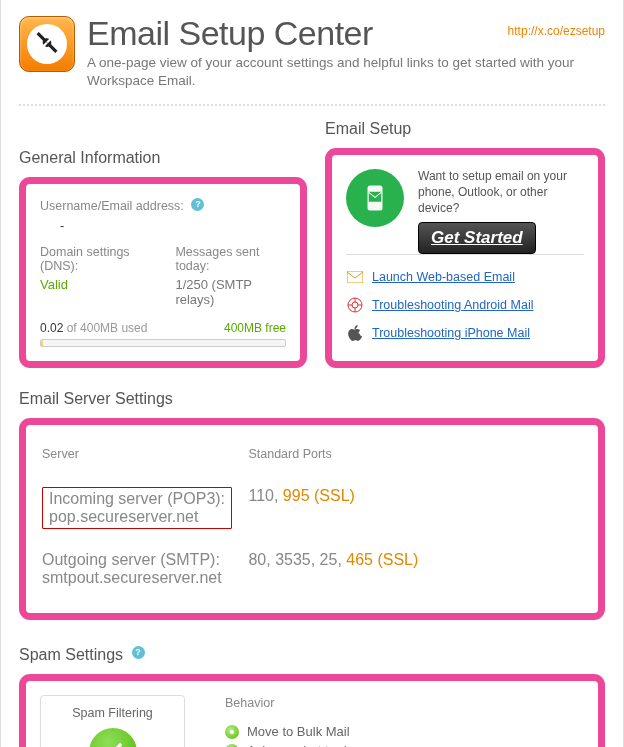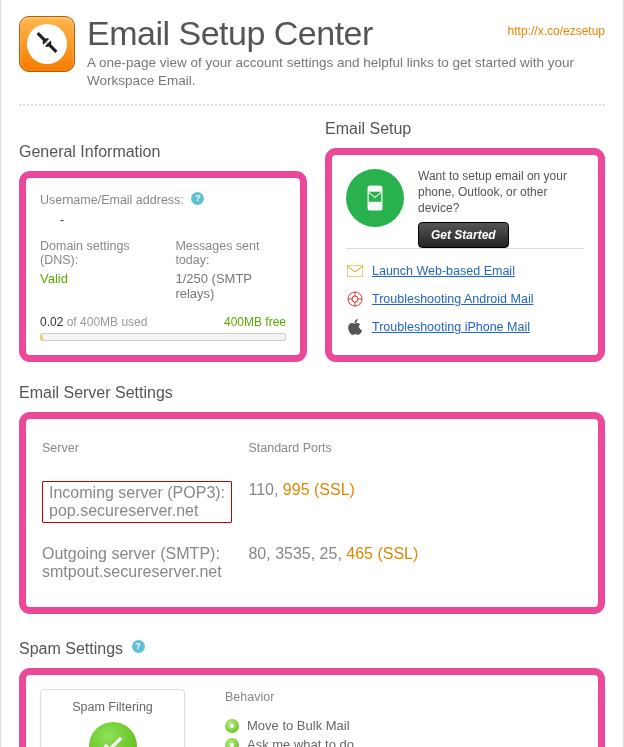--- a/index.html
+++ b/index.html
@@ -146,25 +146,26 @@
     flex-shrink:0;
     display:flex;align-items:center;justify-content:center;
   }
   .get-started {
     display:inline-block;
     background:linear-gradient(#555,#222);
     color:#fff;
     border:1px solid #000;
     border-radius:4px;
     padding:5px 12px;
-    font-size:12px;
+    font-size:17px;
     font-weight:bold;
     font-style:italic;
     cursor:pointer;
     margin-top:6px;
+    text-decoration:underline;
   }
   .link-list {
     list-style:none;
   }
   .link-list li {
     display:flex;
     gap:8px;
     align-items:center;
     padding: 5px 0;
     font-size:12.5px;

